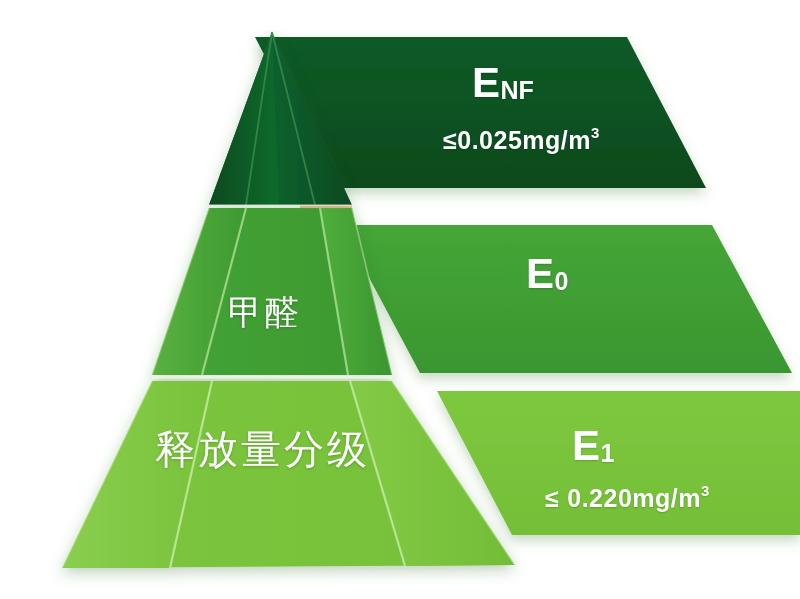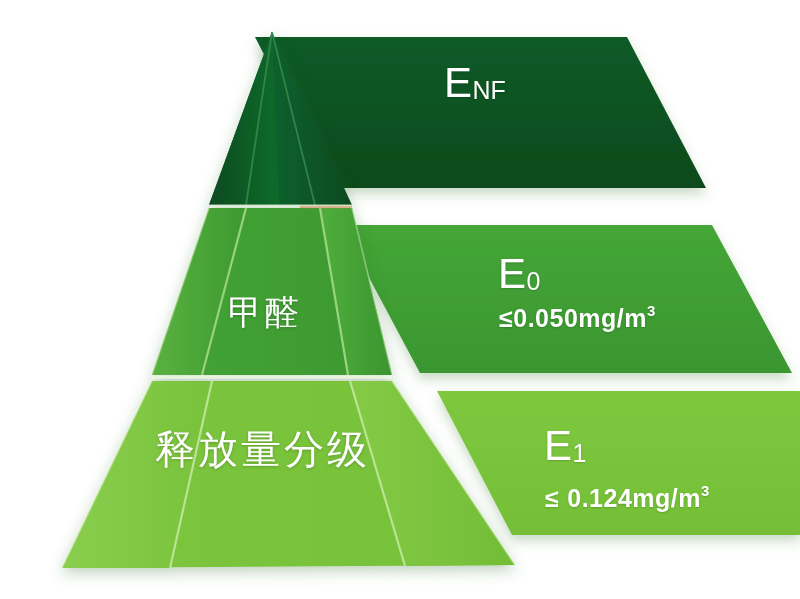--- a/index.html
+++ b/index.html
@@ -26,21 +26,22 @@
     position: absolute;
     color: #ffffff;
     font-weight: bold;
     letter-spacing: 0.5px;
     white-space: nowrap;
     text-shadow: 0 1px 2px rgba(0,0,0,0.18);
   }
   .grade-label {
     font-size: 42px;
     line-height: 1;
-    font-weight: normal;
+    font-weight: bold;
+    margin-left: 28px;
   }
   .grade-label .sub {
     font-size: 25px;
     vertical-align: baseline;
     letter-spacing: 0px;
     position: relative;
     top: 2px;
   }
   .limit-label {
     font-size: 25px;
@@ -185,31 +186,31 @@
         <path d="M 272,32 L 315,205" stroke="#3d8f55" stroke-width="1.8" fill="none" opacity="0.75"></path>
         <path d="M 209,206 L 352,206" stroke="#dcefd6" stroke-width="3" fill="none" opacity="0.8"></path>
         <path d="M 300,207 L 352,207" stroke="#d08a52" stroke-width="2.4" fill="none" opacity="0.55"></path>
       </g>
     </g>
   </svg>
 
   <div class="band-text grade-label" id="enf-grade">
     <span>E</span><span class="sub">NF</span>
   </div>
+  <div class="band-text limit-label" id="enf-limit">
+    <span>≤</span><span>0.025</span><span>mg/m</span><span class="sup">3</span>
+  </div>
 
   <div class="band-text grade-label" id="e0-grade">
     <span>E</span><span class="sub">0</span>
   </div>
-  <div class="band-text limit-label" id="e0-limit">
-    <span>≤</span><span>0.050</span><span>mg/m</span><span class="sup">3</span>
-  </div>
 
   <div class="band-text grade-label" id="e1-grade">
     <span>E</span><span class="sub">1</span>
   </div>
   <div class="band-text limit-label" id="e1-limit">
-    <span>≤</span><span style="display:inline-block;width:8px"></span><span>0.124</span><span>mg/m</span><span class="sup">3</span>
+    <span>≤</span><span style="display:inline-block;width:8px"></span><span>0.220</span><span>mg/m</span><span class="sup">3</span>
   </div>
 
   <div class="cn-text" id="cn-bottom">释放量分级</div>
   <div class="cn-text" id="cn-mid">甲醛</div>
 
 </div>
 
 </body></html>

